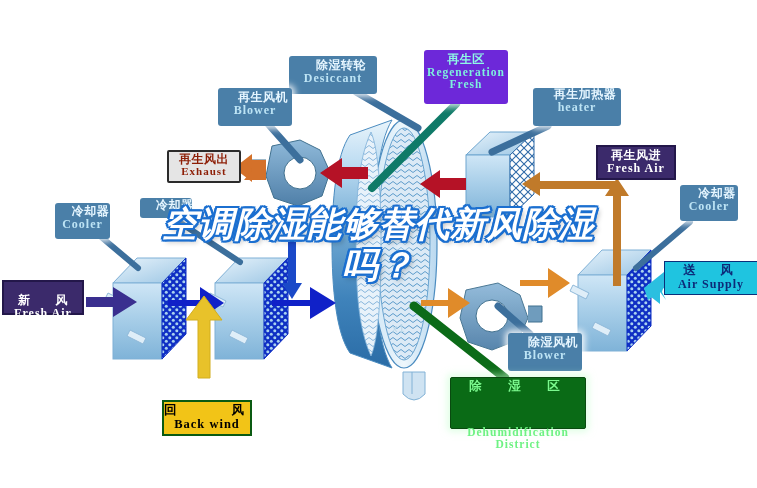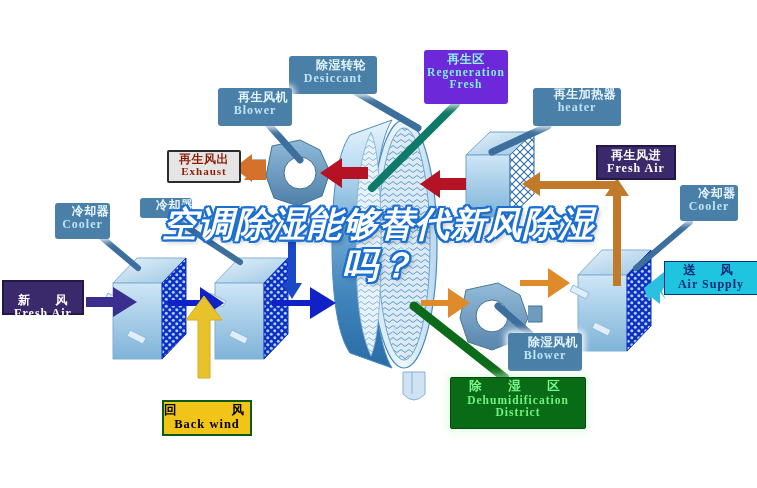--- a/index.html
+++ b/index.html
@@ -341,21 +341,21 @@
     <span class="en">Air Supply</span>
   </div>
 
   <div class="lbl blue" style="left:508px;top:333px;width:74px;height:38px;padding-top:3px;">
     <span class="cn">除湿风机</span>
     <span class="en">Blower</span>
   </div>
 
   <div class="lbl green" style="left:450px;top:377px;width:136px;height:52px;padding-top:2px;white-space:normal;">
     <span class="cn">除　湿　区</span>
-    <span class="en" style="white-space:normal;">Dehumidification District</span>
+    <span class="en" style="white-space:normal;margin-top:32px;">Dehumidification District</span>
   </div>
 
   <div id="headline">
     <span>空调除湿能够替代新风除湿</span>
     <span class="l2">吗？</span>
   </div>
 
 </div>
 
 </body></html>

